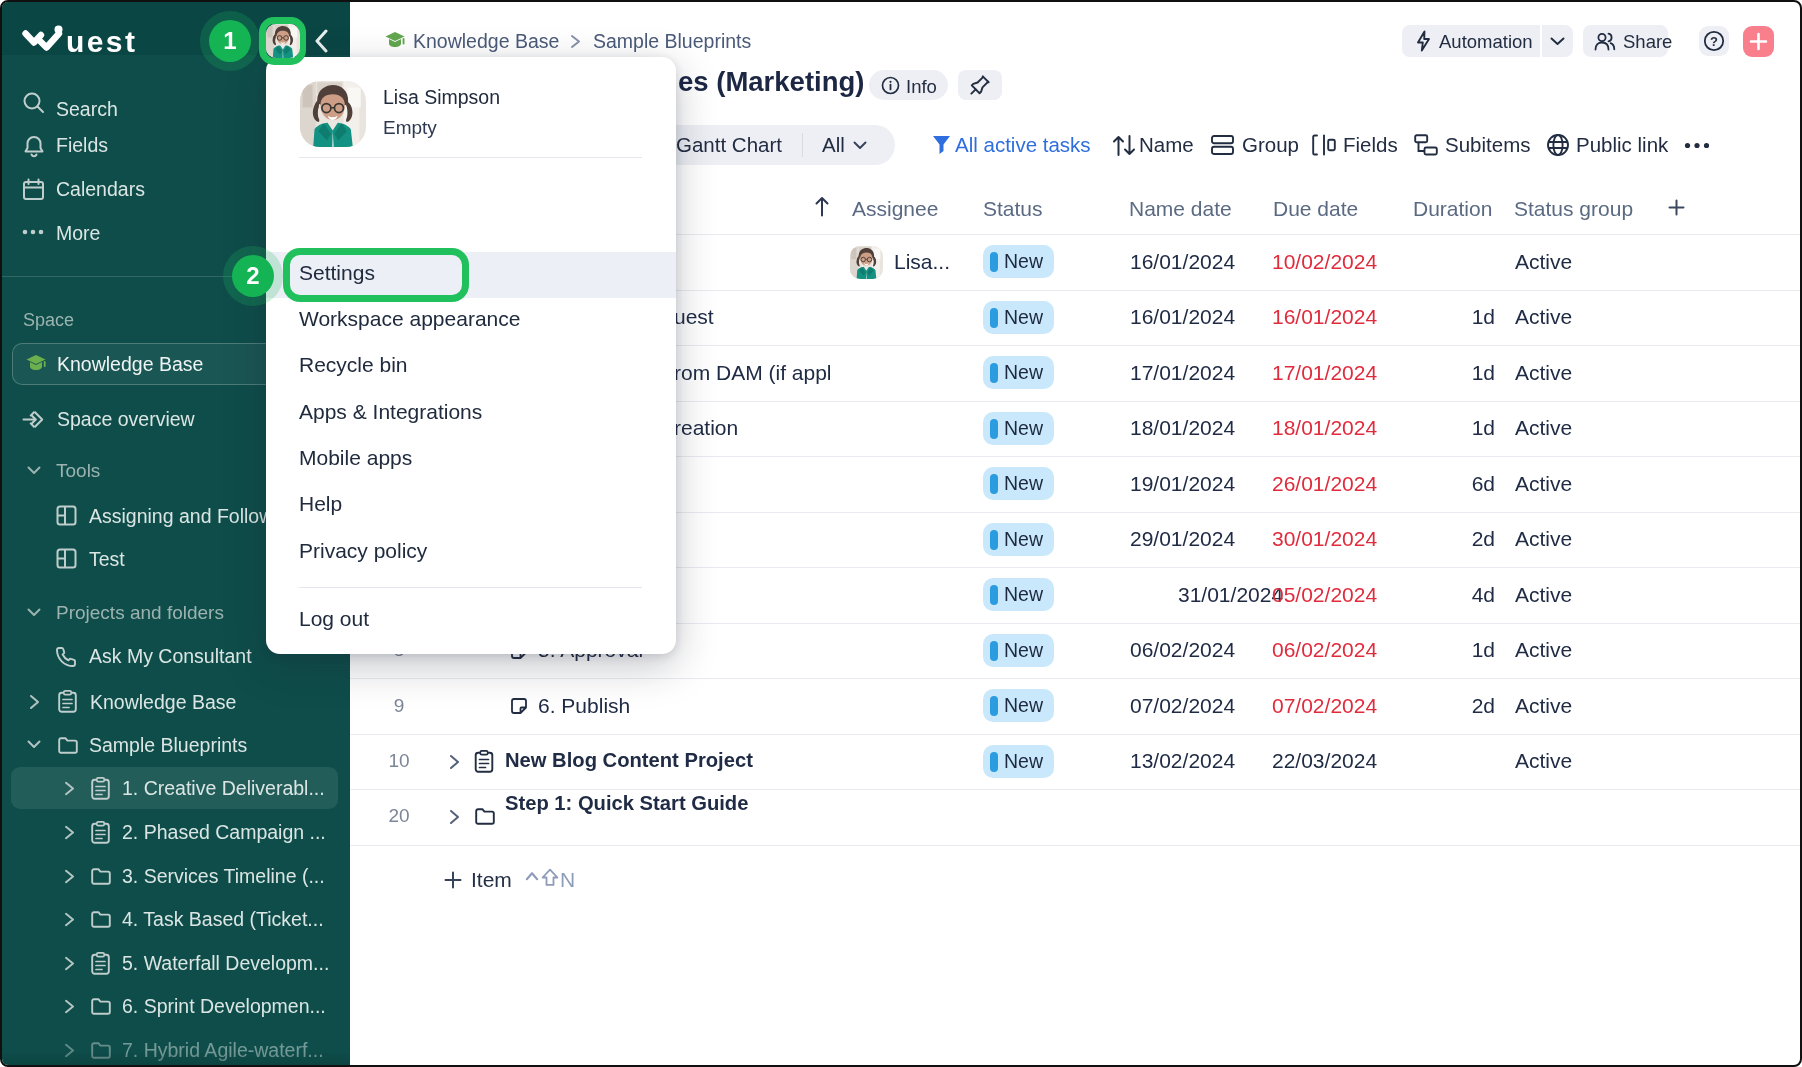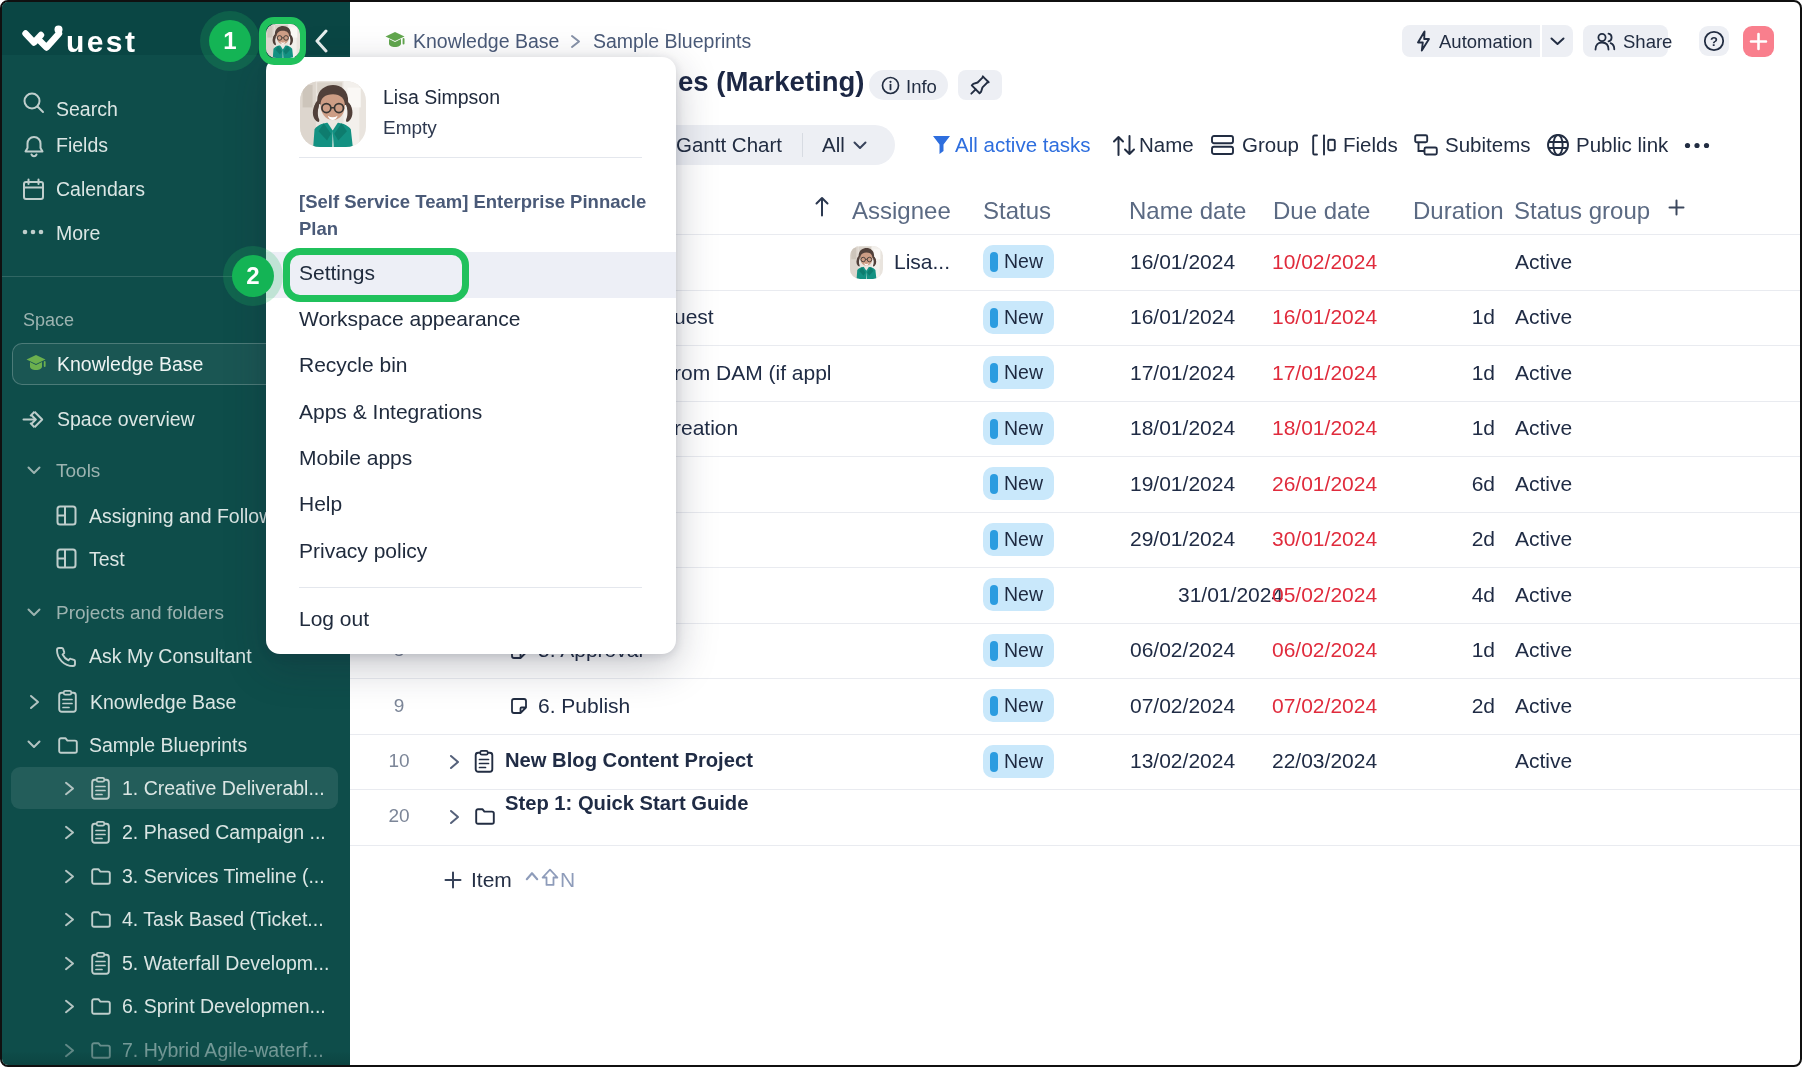--- a/index.html
+++ b/index.html
@@ -14,21 +14,21 @@
 #sbdiv{position:absolute;left:0;top:274px;width:348px;height:1px;background:rgba(255,255,255,.14)}
 #kbrow{position:absolute;left:10px;top:341px;width:326px;height:42px;border-radius:10px;background:rgba(255,255,255,.05);border:1px solid rgba(255,255,255,.22)}
 #selrow{position:absolute;left:9px;top:765px;width:327px;height:42px;border-radius:9px;background:rgba(255,255,255,.09)}
 #sbfade{position:absolute;left:0;bottom:0;width:348px;height:18px;background:linear-gradient(to bottom,rgba(7,40,37,0),rgba(7,40,37,.3))}
 
 .bc{position:absolute;font-size:19.5px;color:#4a5a78;white-space:nowrap}
 .btn{position:absolute;background:#edeff4;border-radius:8px}
 .btntx{font-size:18.5px;color:#222d42}
 #title{position:absolute;left:676px;top:64px;font-size:27.5px;font-weight:bold;color:#1c2744;white-space:nowrap}
 .tbtx{position:absolute;font-size:20.5px;color:#222d42;white-space:nowrap}
-.hdr{position:absolute;font-size:24px;color:#5b6a83;white-space:nowrap}
+.hdr{position:absolute;font-size:21px;color:#5b6a83;white-space:nowrap}
 .rline{position:absolute;left:348px;width:1452px;height:1px;background:#e9ebf0}
 .cell{position:absolute;font-size:21px;color:#202c45;white-space:nowrap}
 .red{color:#e02b3c}
 .bold{font-weight:bold;font-size:20.2px}
 .num{position:absolute;width:44px;text-align:center;font-size:19px;color:#7c8698}
 .chip{position:absolute;left:981px;width:71px;height:33px;border-radius:10px;background:#c9e8fb}
 .chipbar{position:absolute;left:7px;top:6.5px;width:8px;height:20px;border-radius:4px;background:#2b9ce0}
 .chiptx{position:absolute;left:21px;top:4.5px;font-size:19.5px;color:#1d2940}
 .dur{position:absolute;left:1400px;width:93px;text-align:right;font-size:21px;color:#202c45}
 
@@ -510,21 +510,20 @@
  </defs>
 </svg>
 
 <div id="menu">
  <div class="abs" style="left:34px;top:24px;width:66px;height:66px;border-radius:20px;overflow:hidden"><svg width="66" height="66" viewBox="0 0 100 100">
           <use href="#avatar"></use>
         </svg></div>
  <div class="abs" style="left:117px;top:29px;font-size:19.5px;font-weight:normal;color:#212b3d">Lisa Simpson</div>
  <div class="abs" style="left:117px;top:60px;font-size:19px;color:#2e3950">Empty</div>
  <div class="mdiv" style="top:100px"></div>
- <div class="abs" style="left:33px;top:131px;font-size:18.5px;font-weight:bold;color:#4a5a78;line-height:27px;white-space:nowrap">[Self Service Team] Enterprise Pinnacle<br>Plan</div>
  <div class="abs" style="left:0;top:195px;width:410px;height:46px;background:#edeff6"></div>
  <div class="mitem" style="top:204px">Settings</div>
  <div class="mitem" style="top:250px">Workspace appearance</div>
  <div class="mitem" style="top:296px">Recycle bin</div>
  <div class="mitem" style="top:343px">Apps &amp; Integrations</div>
  <div class="mitem" style="top:389px">Mobile apps</div>
  <div class="mitem" style="top:435px">Help</div>
  <div class="mitem" style="top:482px">Privacy policy</div>
  <div class="mdiv" style="top:530px"></div>
  <div class="mitem" style="top:550px">Log out</div>

